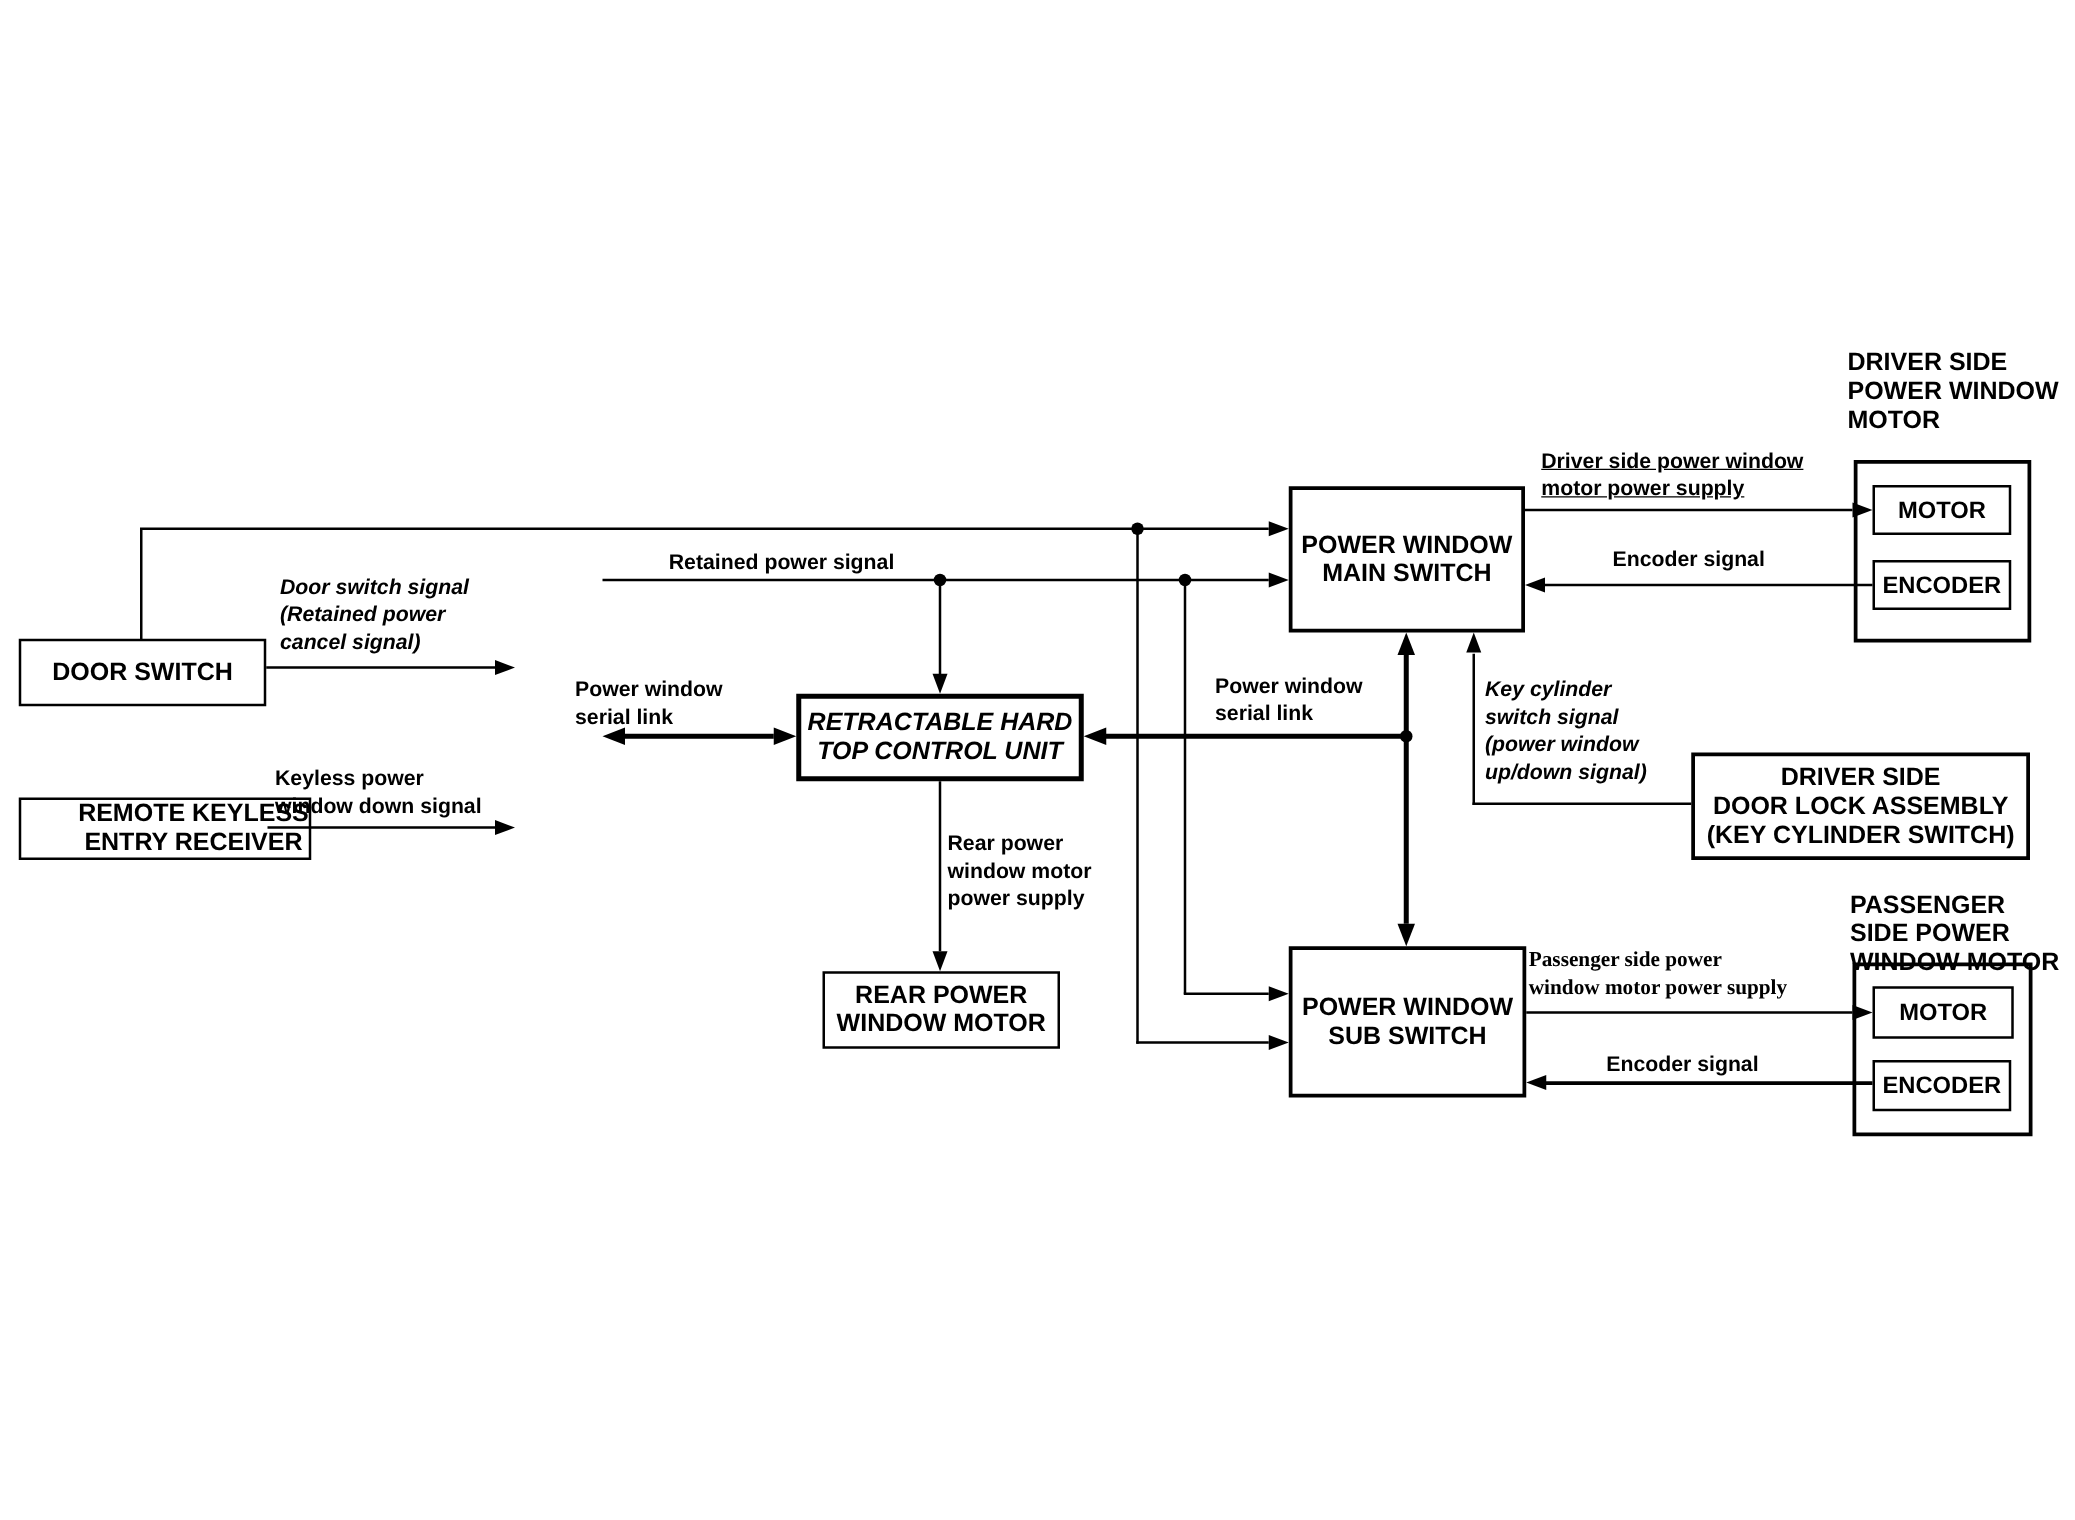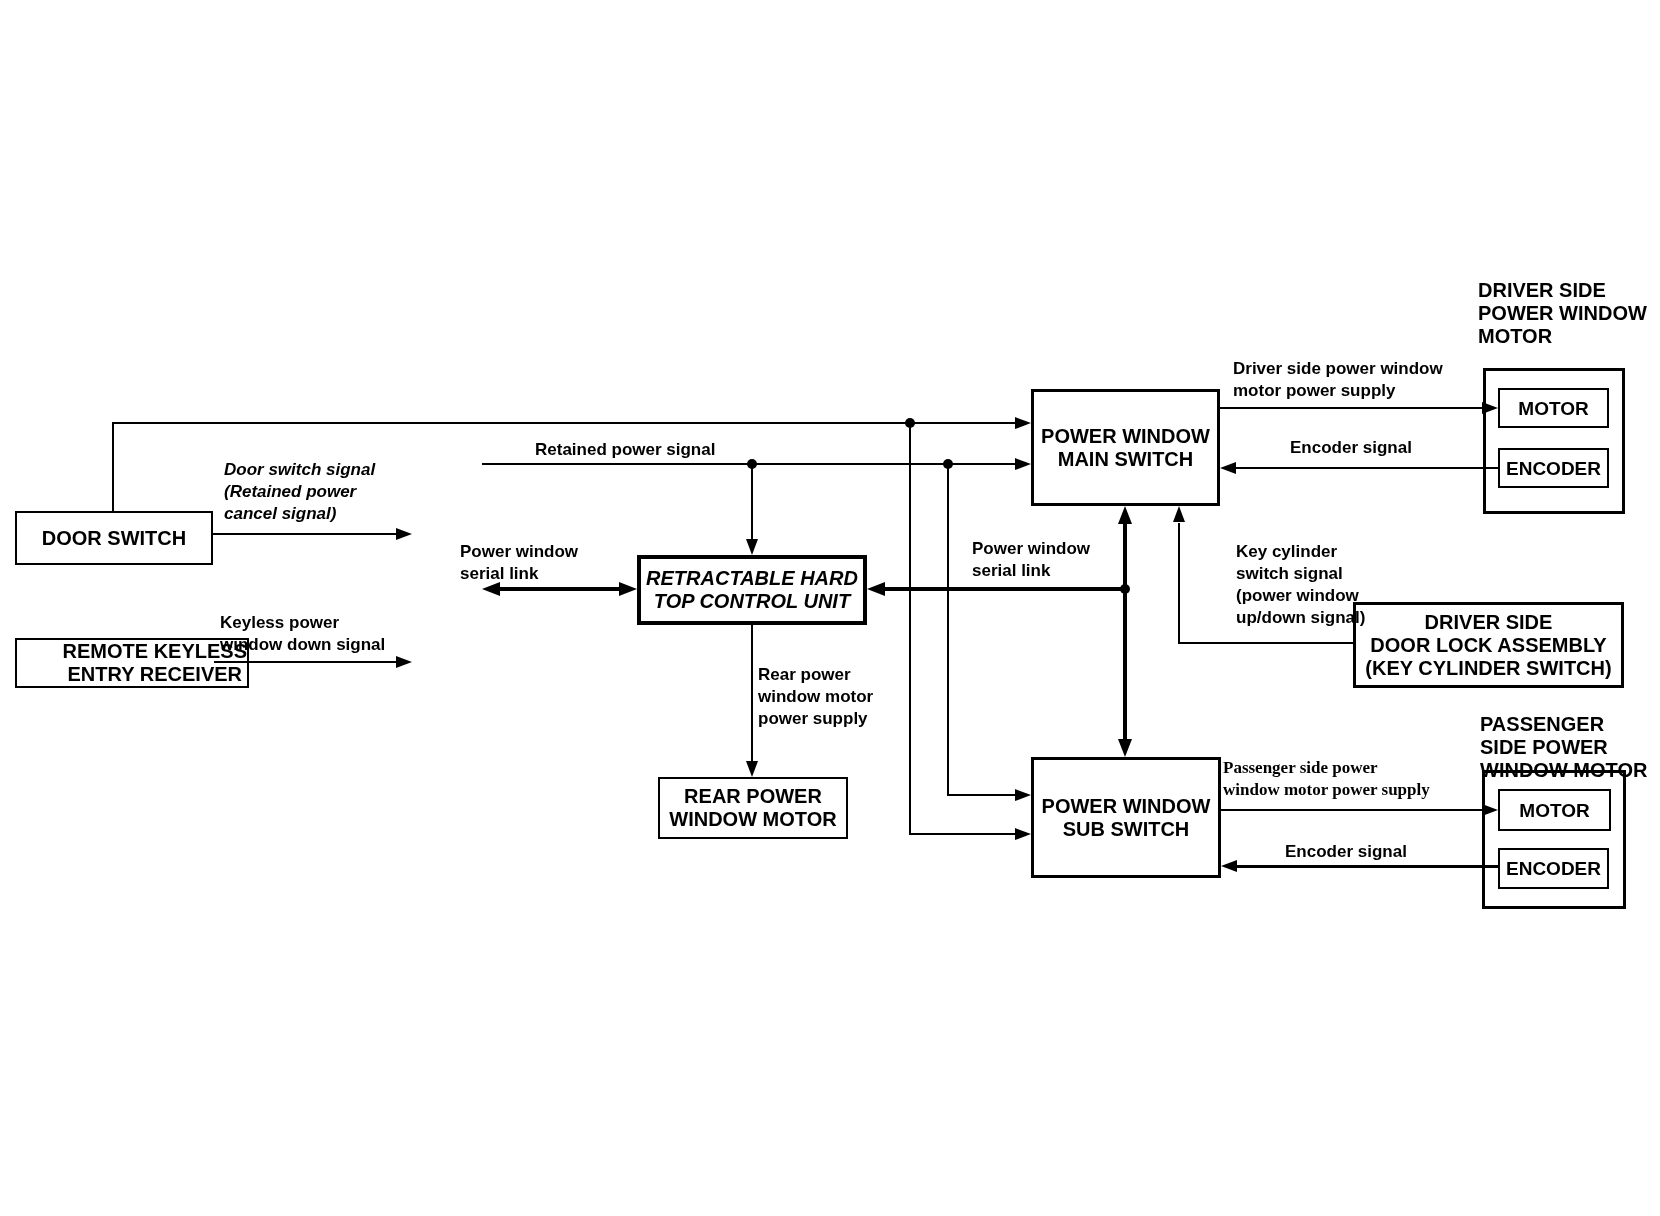--- a/index.html
+++ b/index.html
@@ -59,23 +59,23 @@
     line-height: 23px;
     white-space: pre-line;
   }
   .t-door-auto     { left:335px;  top:396px; }
   .t-retained      { left:535px;  top:439px; }
   .t-cancel        { left:224px;  top:459px;font-style:italic; }
   .t-keyless       { left:220px;  top:612px; }
   .t-serial-l      { left:460px;  top:541px; }
   .t-serial-r      { left:972px;  top:538px; }
   .t-rear          { left:758px;  top:664px; }
-  .t-driver-supply { left:1233px; top:358px; }
+  .t-driver-supply { left:1233px; top:358px;text-decoration:underline; }
   .t-driver-enc    { left:1290px; top:437px; }
-  .t-keycyl        { left:1236px; top:541px; }
+  .t-keycyl        { left:1188px; top:541px;font-style:italic; }
   .t-pass-supply   { left:1223px; top:757px;font-family:Liberation Serif, serif; }
   .t-pass-enc      { left:1285px; top:841px; }
   .t-driver-title  { left:1478px; top:279px; }
   .t-pass-title    { left:1480px; top:713px; }
 
   
   .ln { position: absolute; background: #000; }
   .l-ds-v    { left:112px;  top:423px; width:2px;   height:89px; }
   .l-ds-h    { left:112px;  top:422px; width:903px; height:2px; }
   .l-910-v   { left:909px;  top:423px; width:2px;   height:412px; }

